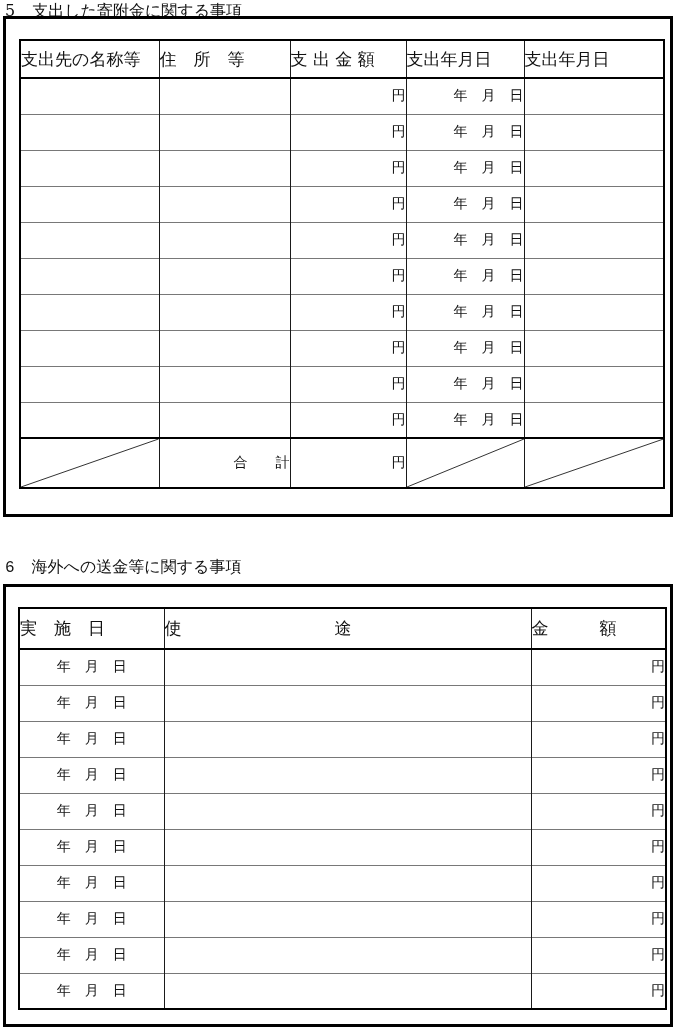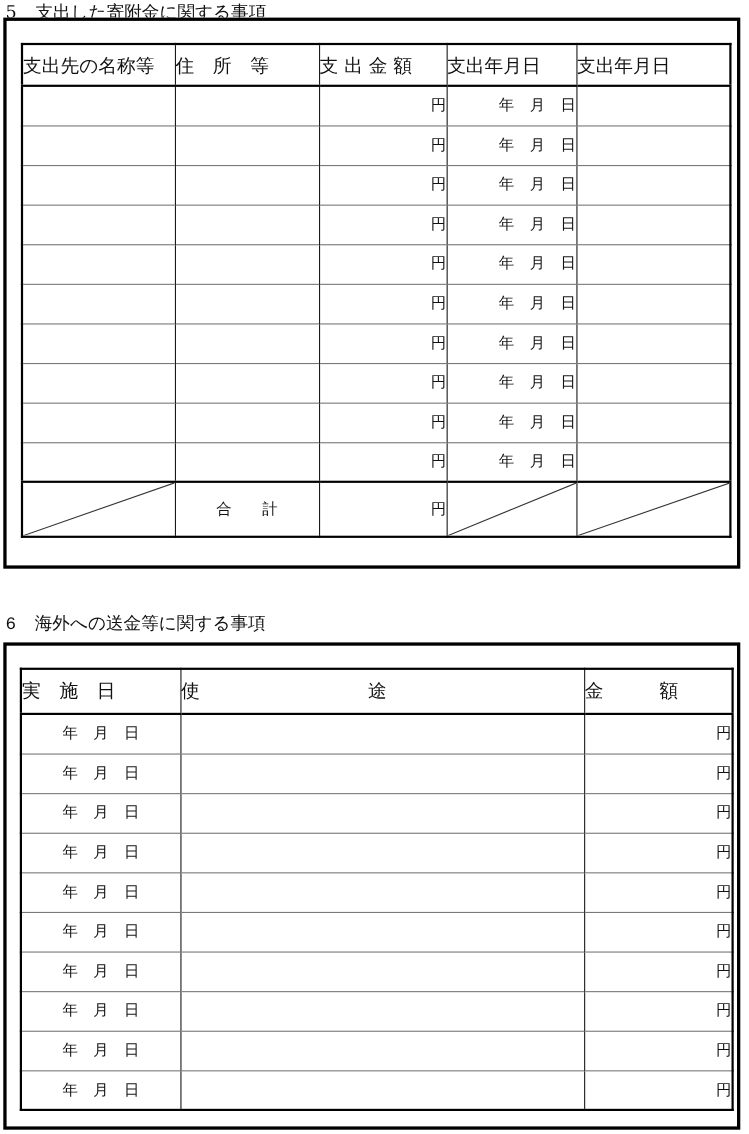--- a/index.html
+++ b/index.html
@@ -60,21 +60,21 @@
   .tbl5 thead tr { height: 38px; }
   .tbl5 tbody tr { height: 36px; }
   .tbl5 tbody.total-body tr { height: 48px; }
   .tbl6 thead tr { height: 41px; }
   .tbl6 tbody tr { height: 36px; }
 
   .cell-right   { text-align: right; padding-right: 13px; }
   .cell-date5   { text-align: right; padding-right: 14px; }
   .cell-center  { text-align: center; }
   .cell-yen6    { text-align: right; padding-right: 10px; }
-  .total-label  { text-align: center; font-size: 17px; }
+  .total-label  { text-align: right; font-size: 17px; }
 
   td.diag { position: relative; }
   td.diag svg {
     position: absolute;
     left: 0; top: 0;
     width: 100%; height: 100%;
     display: block;
   }
 </style>
 </head>

